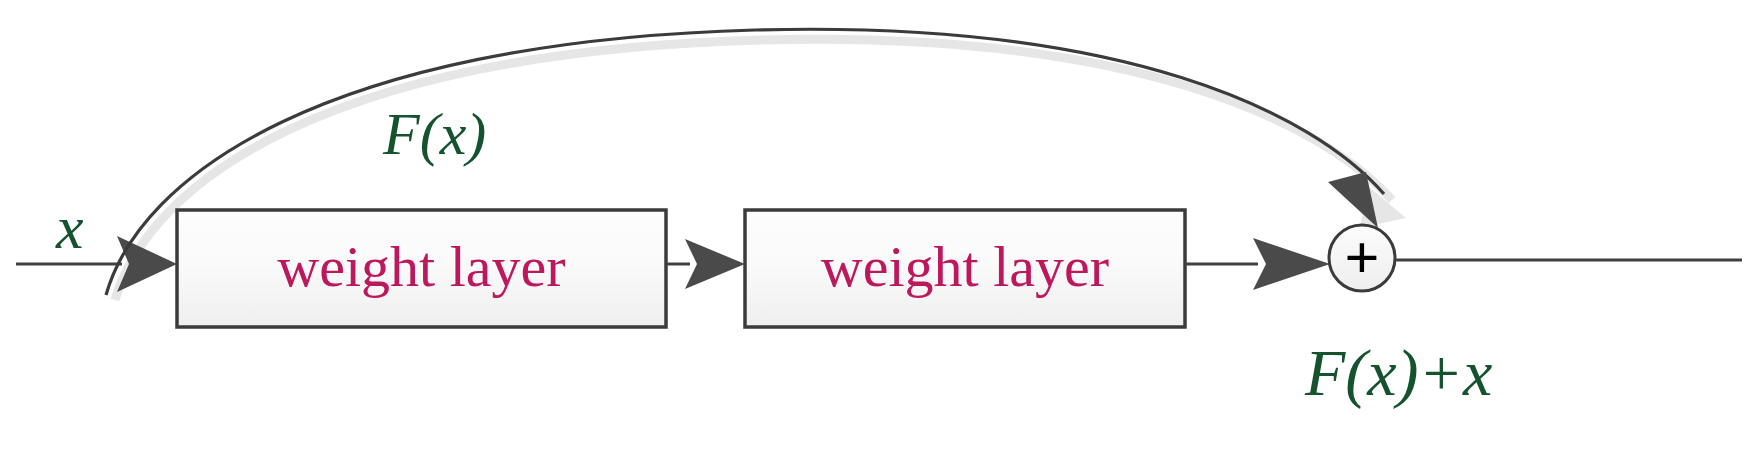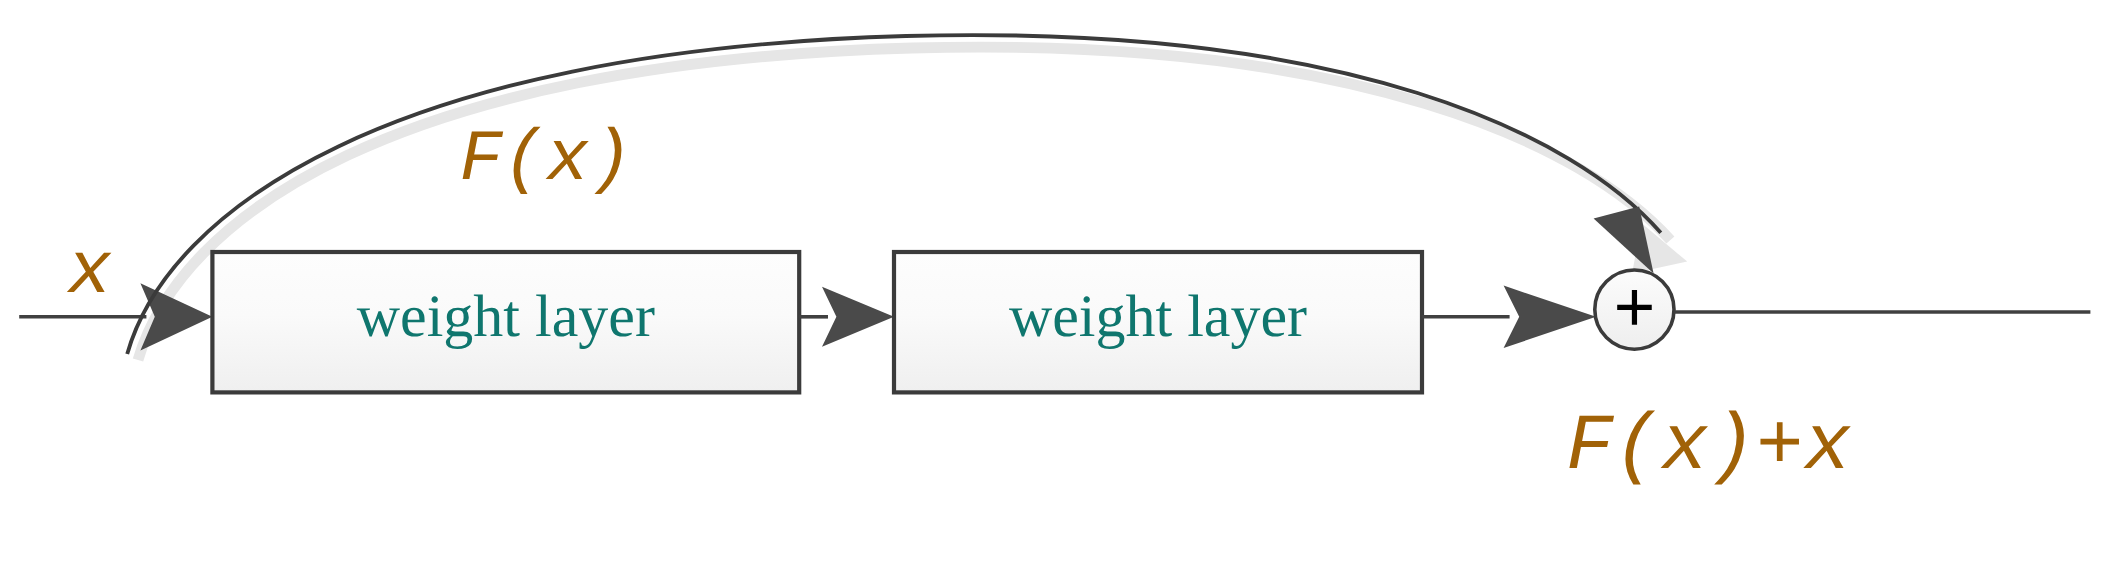--- a/index.html
+++ b/index.html
@@ -17,31 +17,31 @@
   }
   #figure svg.layer {
     position: absolute;
     left: 0;
     top: 0;
     width: 1758px;
     height: 474px;
   }
   .block-label {
     position: absolute;
-    color: #0f766e;
+    color: #be185d;
     font-family: "Liberation Serif", "DejaVu Serif", serif;
-    font-size: 50px;
+    font-size: 58px;
     line-height: 1;
     white-space: nowrap;
     text-align: center;
   }
   .math-label {
     position: absolute;
-    color: #a16207;
-    font-family: Liberation Mono, monospace;
+    color: #14532d;
+    font-family: Liberation Serif, serif;
     font-style: italic;
     font-size: 56px;
     line-height: 1;
     white-space: nowrap;
   }
   .plus-glyph {
     position: absolute;
     color: #000000;
     font-family: "Liberation Serif", "DejaVu Serif", serif;
     font-size: 62px;

